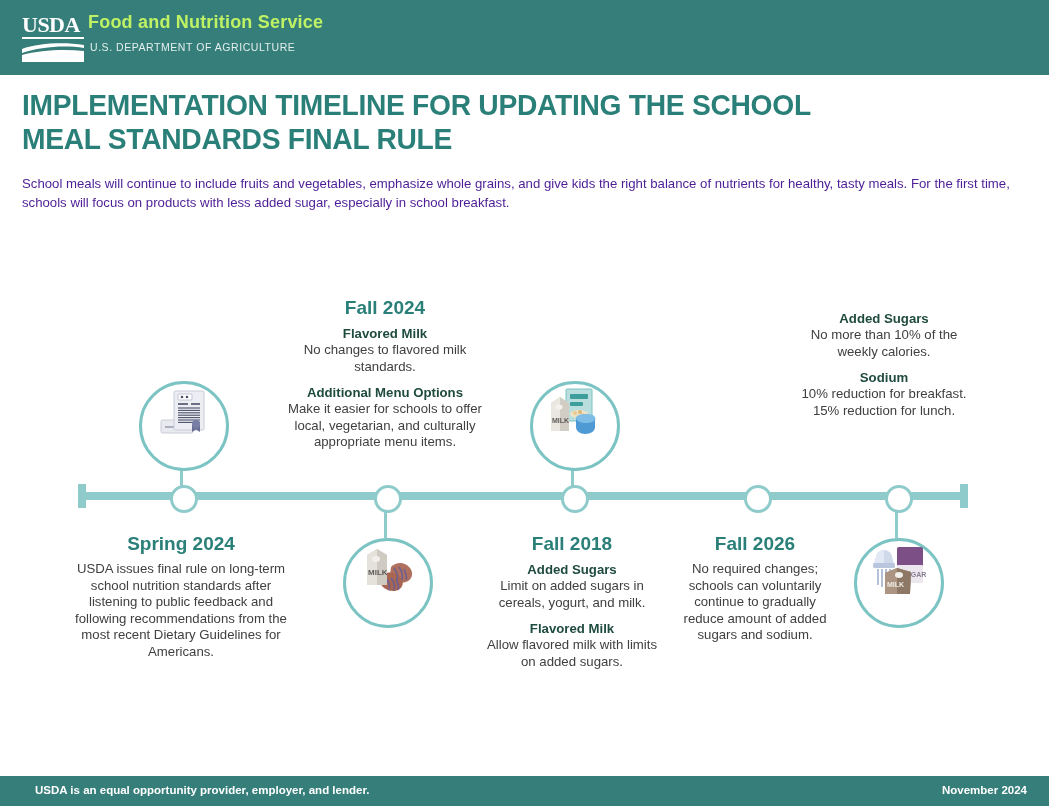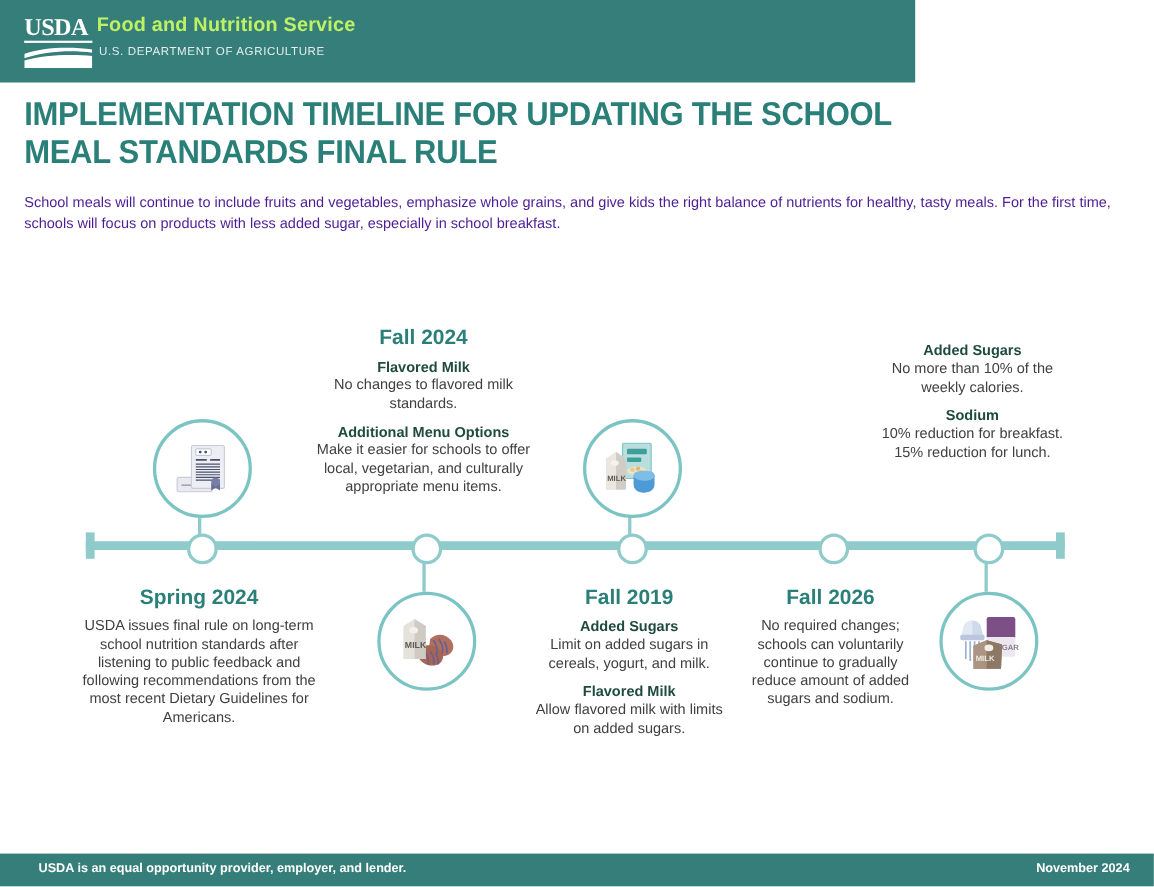--- a/index.html
+++ b/index.html
@@ -6,21 +6,21 @@
   body{
     width:1049px;height:806px;
     background:#ffffff;
     font-family:"Liberation Sans", sans-serif;
     overflow:hidden;
     position:relative;
     color:#333333;
   }
   
   .header{
-    position:absolute;left:0;top:0;width:832px;height:75px;
+    position:absolute;left:0;top:0;width:1049px;height:75px;
     background:#357e7a;
   }
   .usda-logo{
     position:absolute;left:22px;top:14px;width:62px;height:46px;
   }
   .usda-word{
     font-family:"Liberation Serif", serif;
     font-weight:bold;
     font-size:22px;
     color:#ffffff;
@@ -75,21 +75,21 @@
     top:485px;
     z-index:4;
   }
   .stem{
     position:absolute;width:3px;background:#8fcbcb;z-index:1;
   }
   .icon-circle{
     position:absolute;width:84px;height:84px;border-radius:50%;
     background:#ffffff;border:3px solid #7cc4c4;
     z-index:3;
-    display:flex;align-items:center;justify-content:center;
+    display:flex;align-items:flex-start;justify-content:center;
   }
   .icon-circle svg{display:block;}
   
   .event{
     position:absolute;text-align:center;
   }
   .event .year{
     font-size:19px;font-weight:bold;color:#2a8079;
     line-height:23px;margin-bottom:6px;
   }
@@ -263,21 +263,21 @@
   <div class="sub-body" style="white-space:pre-line;">10% reduction for breakfast.
 15% reduction for lunch.</div>
 </div>
 
 <div class="event" style="left:72px;top:532px;width:218px;">
   <div class="year">Spring 2024</div>
   <div class="sub-body">USDA issues final rule on long-term school nutrition standards after listening to public feedback and following recommendations from the most recent Dietary Guidelines for Americans.</div>
 </div>
 
 <div class="event" style="left:478px;top:532px;width:188px;">
-  <div class="year">Fall 2019</div>
+  <div class="year">Fall 2018</div>
   <div class="sub-head">Added Sugars</div>
   <div class="sub-body">Limit on added sugars in cereals, yogurt, and milk.</div>
   <div class="gap"></div>
   <div class="sub-head">Flavored Milk</div>
   <div class="sub-body">Allow flavored milk with limits on added sugars.</div>
 </div>
 
 <div class="event" style="left:682px;top:532px;width:146px;">
   <div class="year">Fall 2026</div>
   <div class="sub-body">No required changes; schools can voluntarily continue to gradually reduce amount of added sugars and sodium.</div>

